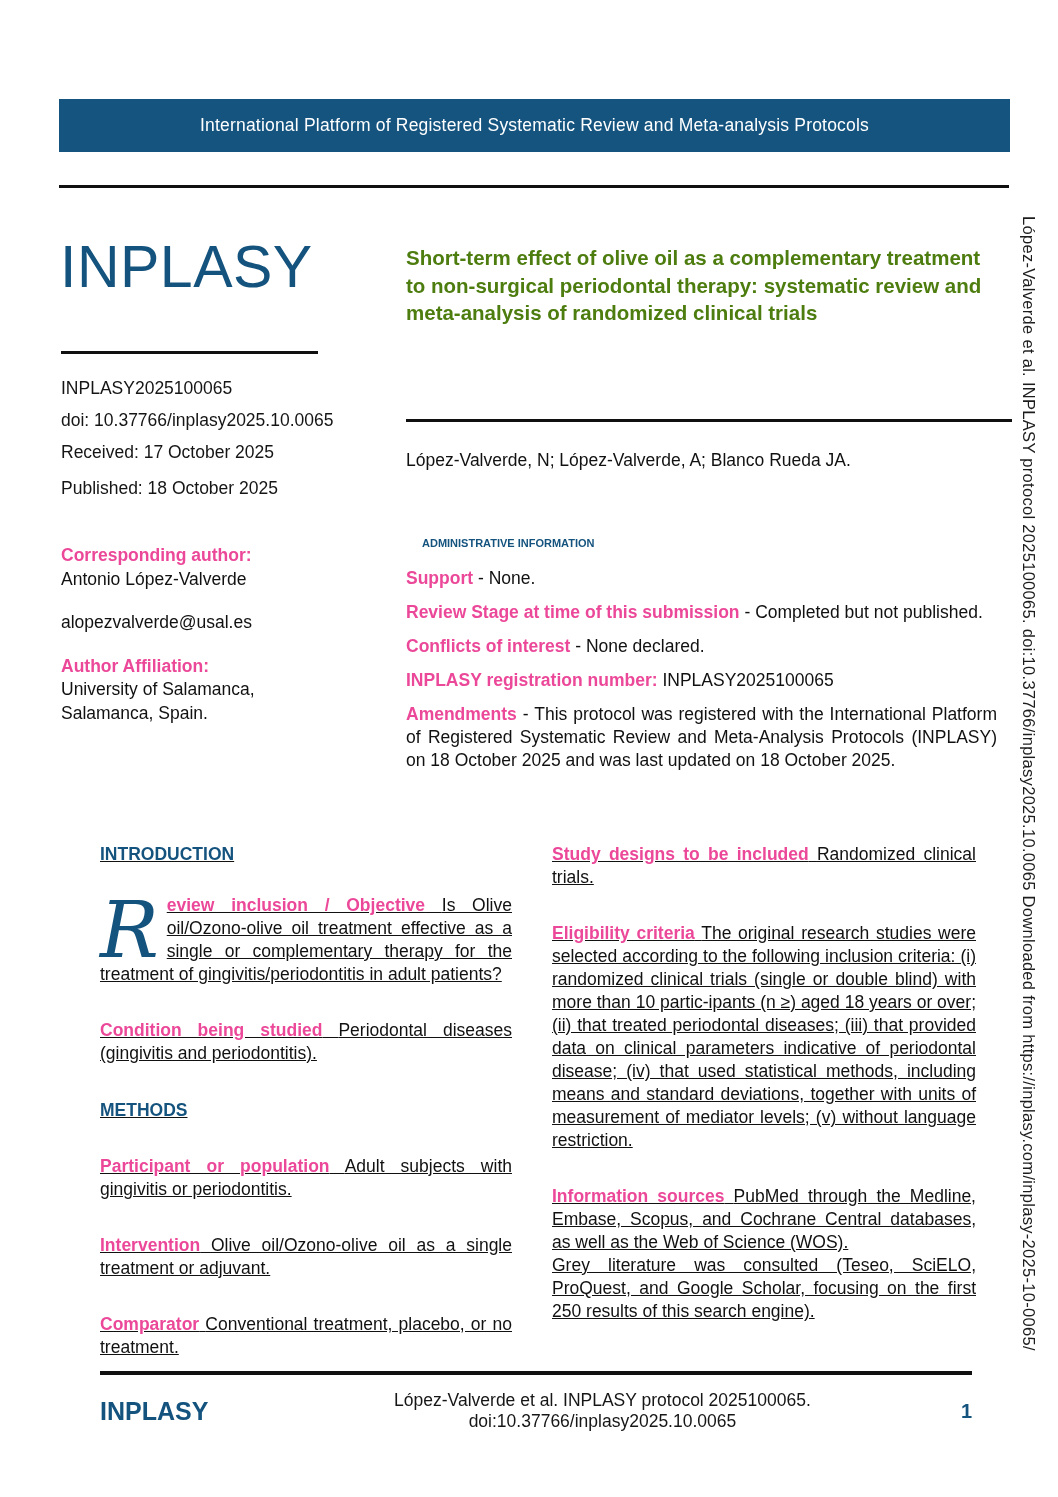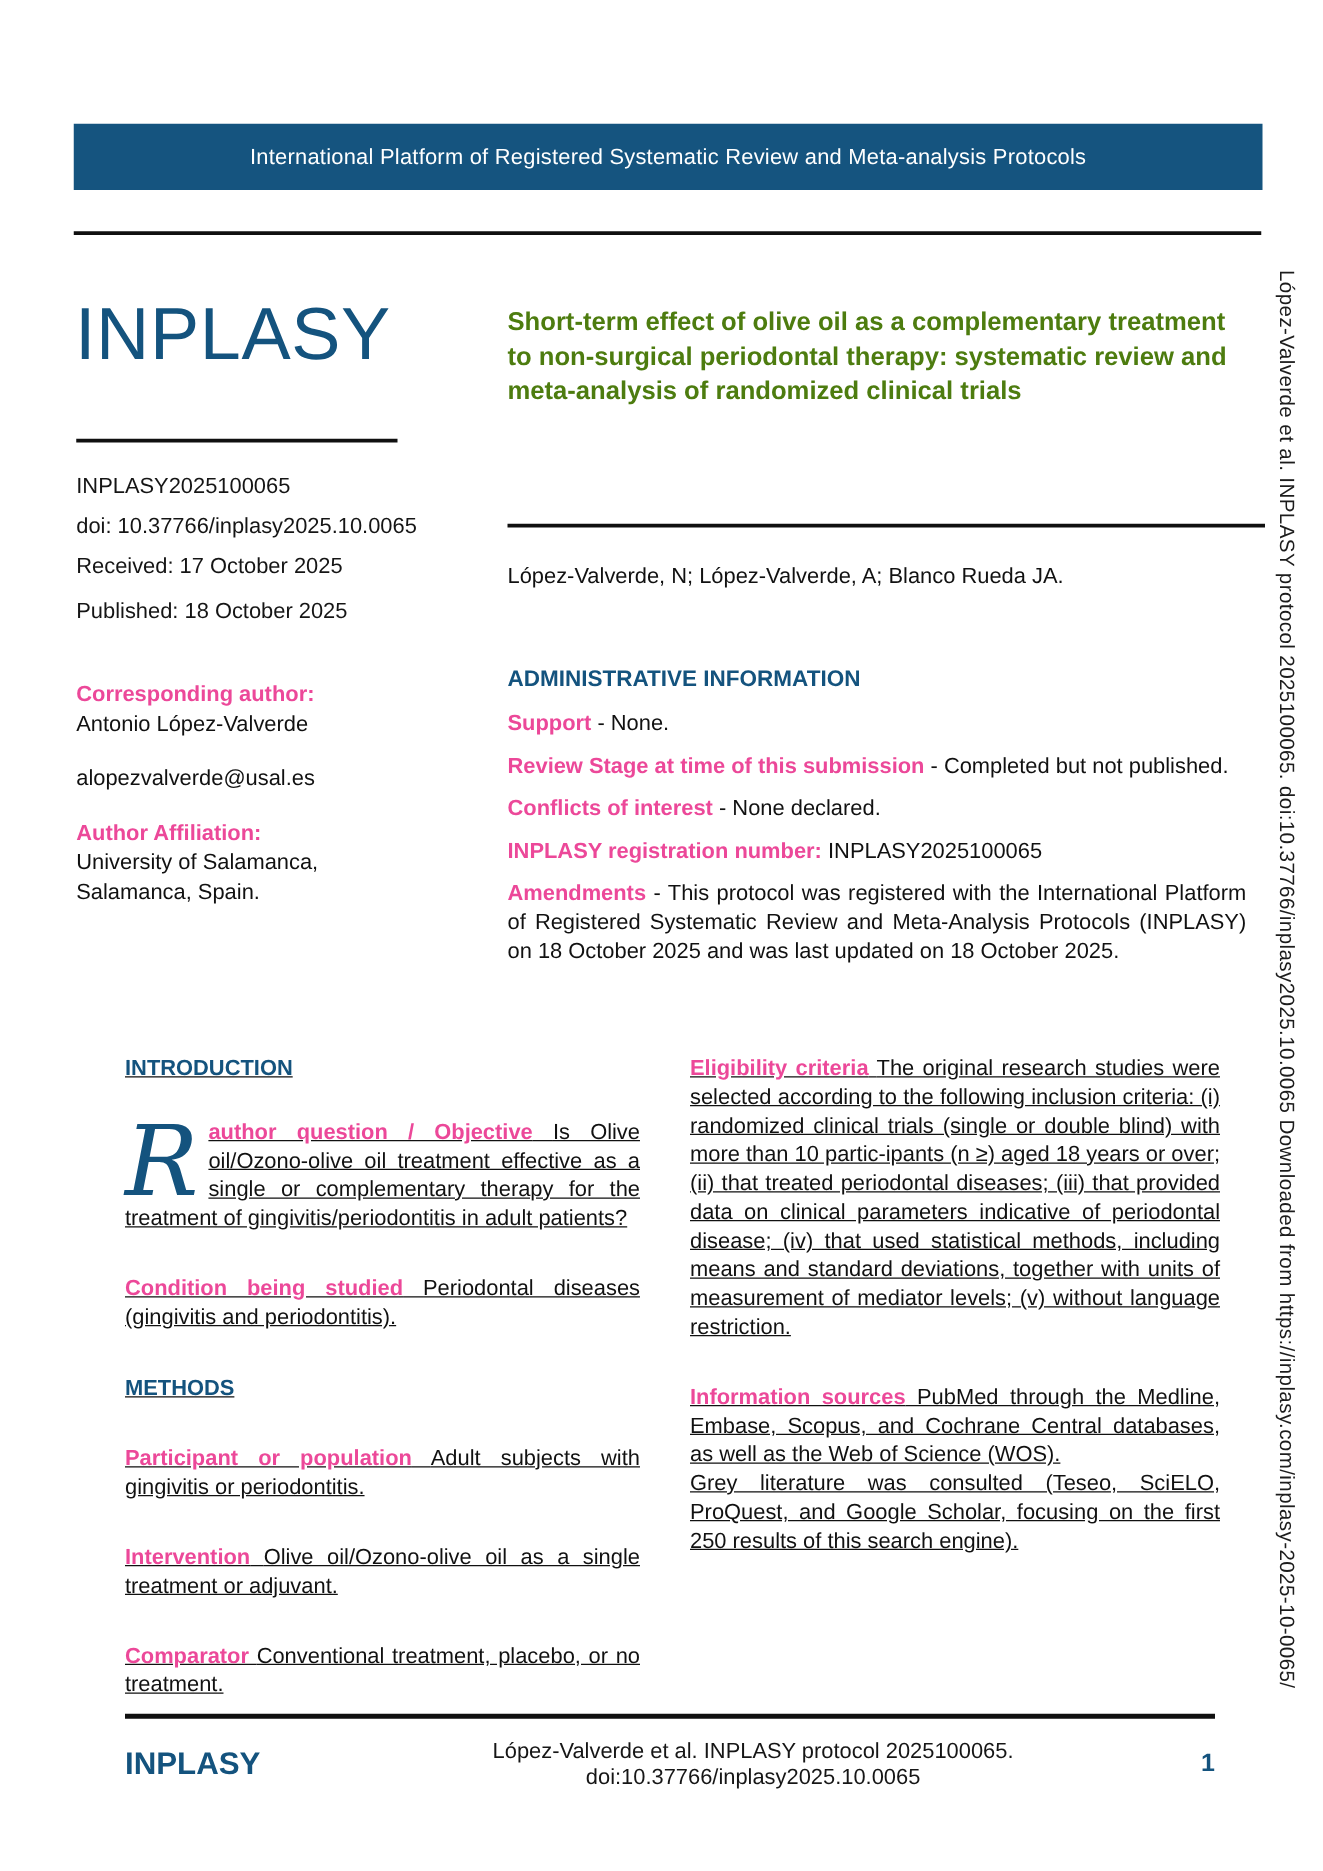--- a/index.html
+++ b/index.html
@@ -24,21 +24,21 @@
   .corr .gap{margin-top:20px;}
 
   
   .title{position:absolute;left:406px;top:244px;width:592px;font-size:20.5px;font-weight:bold;
          line-height:27.5px;color:#4d7c0f;}
   .title-rule{left:406px;top:419px;width:606px;}
   .authors{position:absolute;left:406px;top:450px;font-size:17.5px;}
 
   
   .admin{position:absolute;left:406px;top:532px;width:607px;font-size:17.5px;line-height:23px;}
-  .admin h3{margin:0 0 12px 0;font-size:18px;color:#14537E;}
+  .admin h3{margin:0 0 12px 16px;font-size:11px;color:#14537E;}
   .admin p{margin:11px 16px 0 0;text-align:justify;}
 
   
   .body-grid{position:absolute;left:100px;top:843px;width:876px;display:grid;
              grid-template-columns:412px 424px;column-gap:40px;font-size:17.5px;line-height:23px;text-decoration:underline;}
   .body-grid h2{margin:0;font-size:17.5px;color:#14537E;}
   .body-grid .h-intro{margin-bottom:28px;}
   .body-grid .h-methods{margin-top:34px;}
   .para{margin:0;text-align:justify;}
   .para + .para, .h-methods + .para, .para.after-h{margin-top:33px;}
@@ -97,29 +97,30 @@
     <p><span class="blue-b">Review Stage at time of this submission</span> <span>- Completed but not published.</span></p>
     <p><span class="blue-b">Conflicts of interest</span> <span>- None declared.</span></p>
     <p><span class="blue-b">INPLASY registration number:</span> <span>INPLASY2025100065</span></p>
     <p><span class="blue-b">Amendments</span> <span>- This protocol was registered with the International Platform of Registered Systematic Review and Meta-Analysis Protocols (INPLASY) on 18 October 2025 and was last updated on 18 October 2025.</span></p>
   </div>
 
   <div class="body-grid">
 
     <div>
       <h2 class="h-intro">INTRODUCTION</h2>
-      <p class="para"><span class="dropcap">R</span><span class="blue-b">author question / Objective</span> <span>Is Olive oil/Ozono-olive oil treatment effective as a single or complementary therapy for the treatment of gingivitis/periodontitis in adult patients?</span></p>
+      <p class="para"><span class="dropcap">R</span><span class="blue-b">eview inclusion / Objective</span> <span>Is Olive oil/Ozono-olive oil treatment effective as a single or complementary therapy for the treatment of gingivitis/periodontitis in adult patients?</span></p>
       <p class="para"><span class="blue-b">Condition being studied</span> <span>Periodontal diseases (gingivitis and periodontitis).</span></p>
       <h2 class="h-methods">METHODS</h2>
       <p class="para after-h"><span class="blue-b">Participant or population</span> <span>Adult subjects with gingivitis or periodontitis.</span></p>
       <p class="para"><span class="blue-b">Intervention</span> <span>Olive oil/Ozono-olive oil as a single treatment or adjuvant.</span></p>
       <p class="para"><span class="blue-b">Comparator</span> <span>Conventional treatment, placebo, or no treatment.</span></p>
     </div>
 
     <div>
+      <p class="para"><span class="blue-b">Study designs to be included</span> <span>Randomized clinical trials.</span></p>
       <p class="para"><span class="blue-b">Eligibility criteria</span> <span>The original research studies were selected according to the following inclusion criteria: (i) randomized clinical trials (single or double blind) with more than 10 partic-ipants (n ≥) aged 18 years or over; (ii) that treated periodontal diseases; (iii) that provided data on clinical parameters indicative of periodontal disease; (iv) that used statistical methods, including means and standard deviations, together with units of measurement of mediator levels; (v) without language restriction.</span></p>
       <p class="para"><span class="blue-b">Information sources</span> <span class="pre">PubMed through the Medline, Embase, Scopus, and Cochrane Central databases, as well as the Web of Science (WOS).
 Grey literature was consulted (Teseo, SciELO, ProQuest, and Google Scholar, focusing on the first 250 results of this search engine).</span></p>
     </div>
 
   </div>
 
   <div class="rule footer-rule"></div>
   <div class="footer">
     <span class="f-logo">INPLASY</span>

